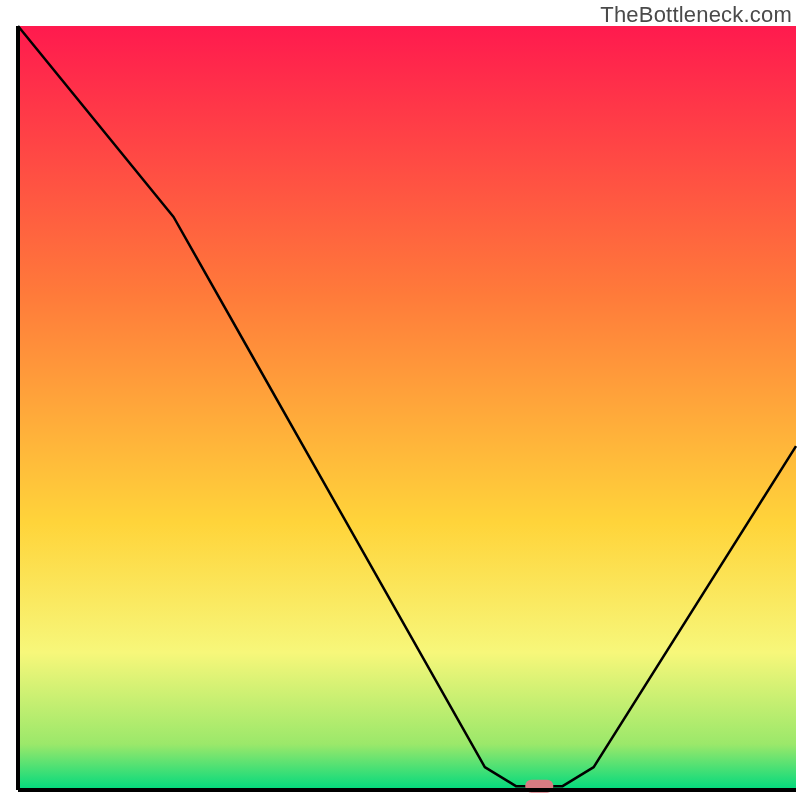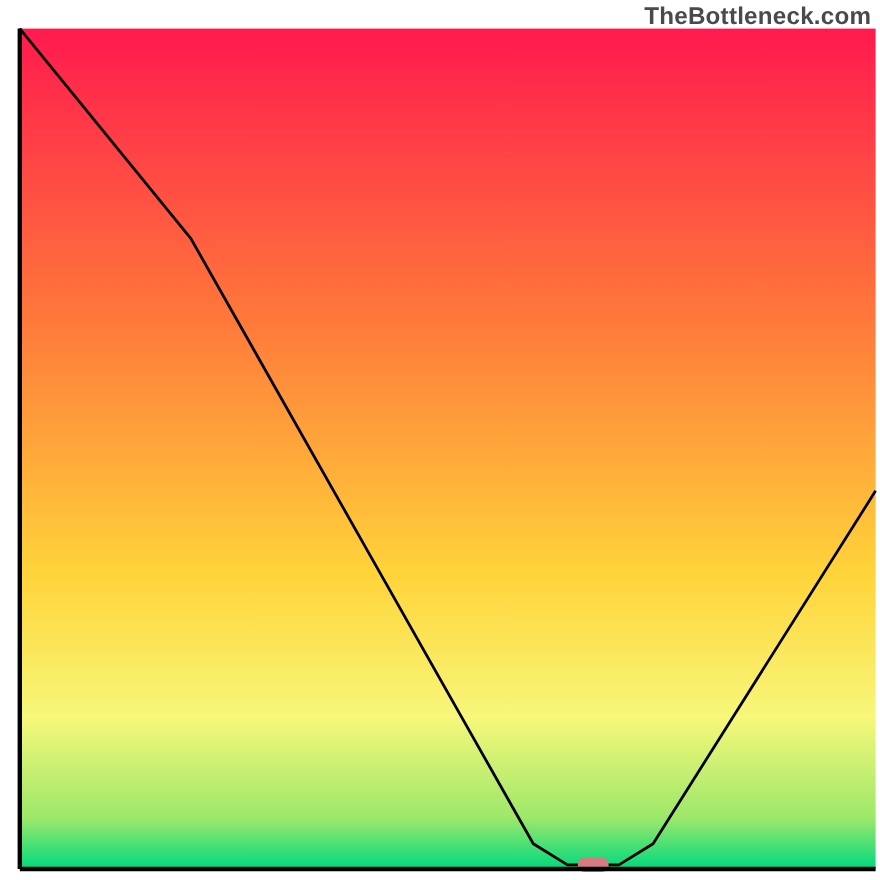--- a/index.html
+++ b/index.html
@@ -13,21 +13,21 @@
   .chart-container {
     position: relative;
     width: 800px;
     height: 800px;
   }
   .attribution {
     position: absolute;
     top: 2px;
     right: 8px;
     font-size: 22px;
-    font-weight: 700;
+    font-weight: 400;
     color: #4a4a4a;
     letter-spacing: 0.2px;
     z-index: 10;
   }
   svg.chart {
     display: block;
   }
 </style>
 </head>
 <body>

